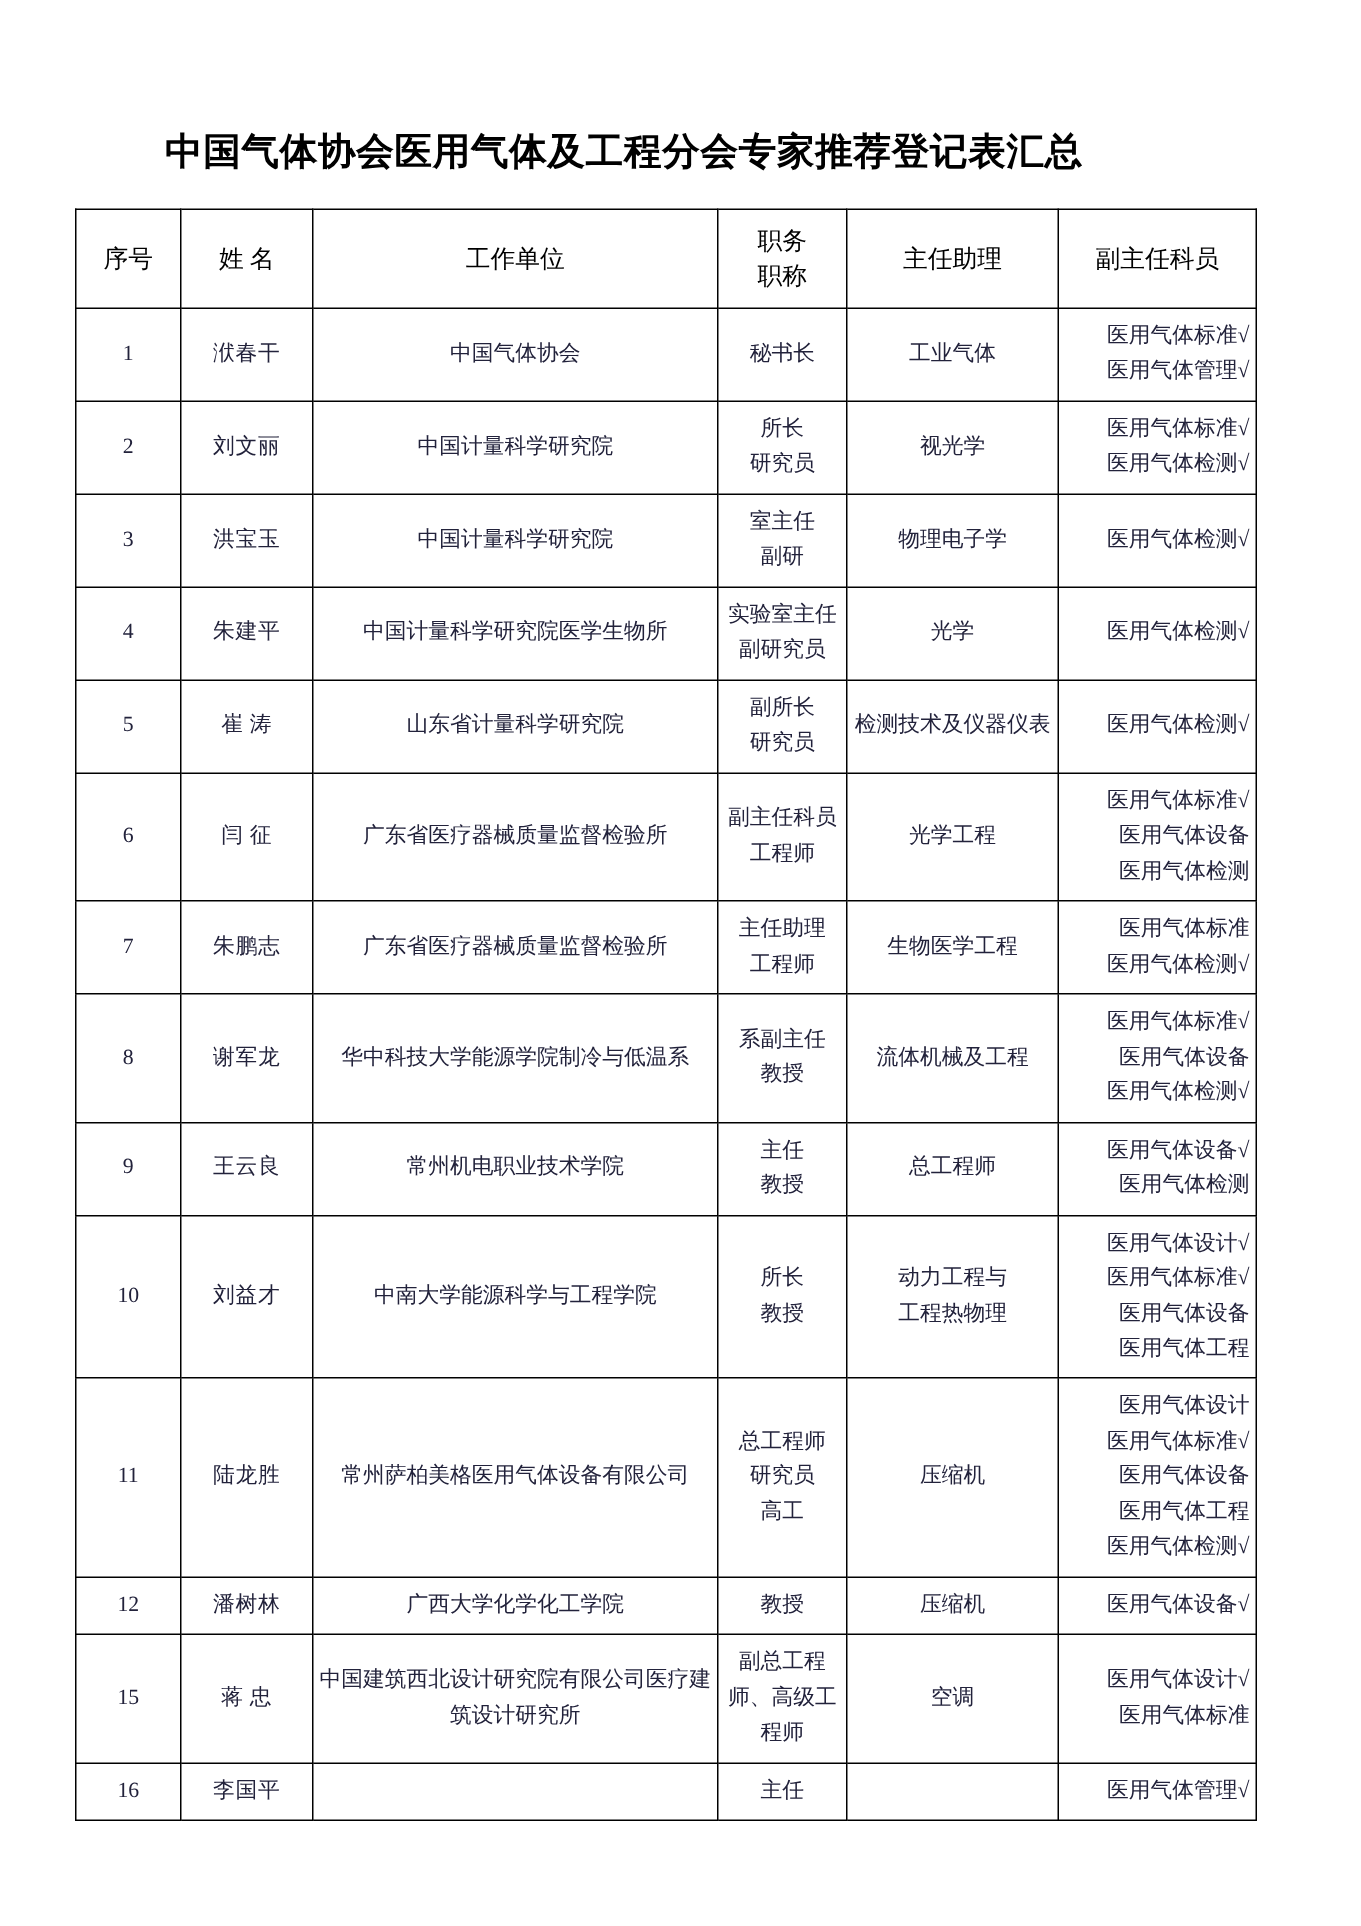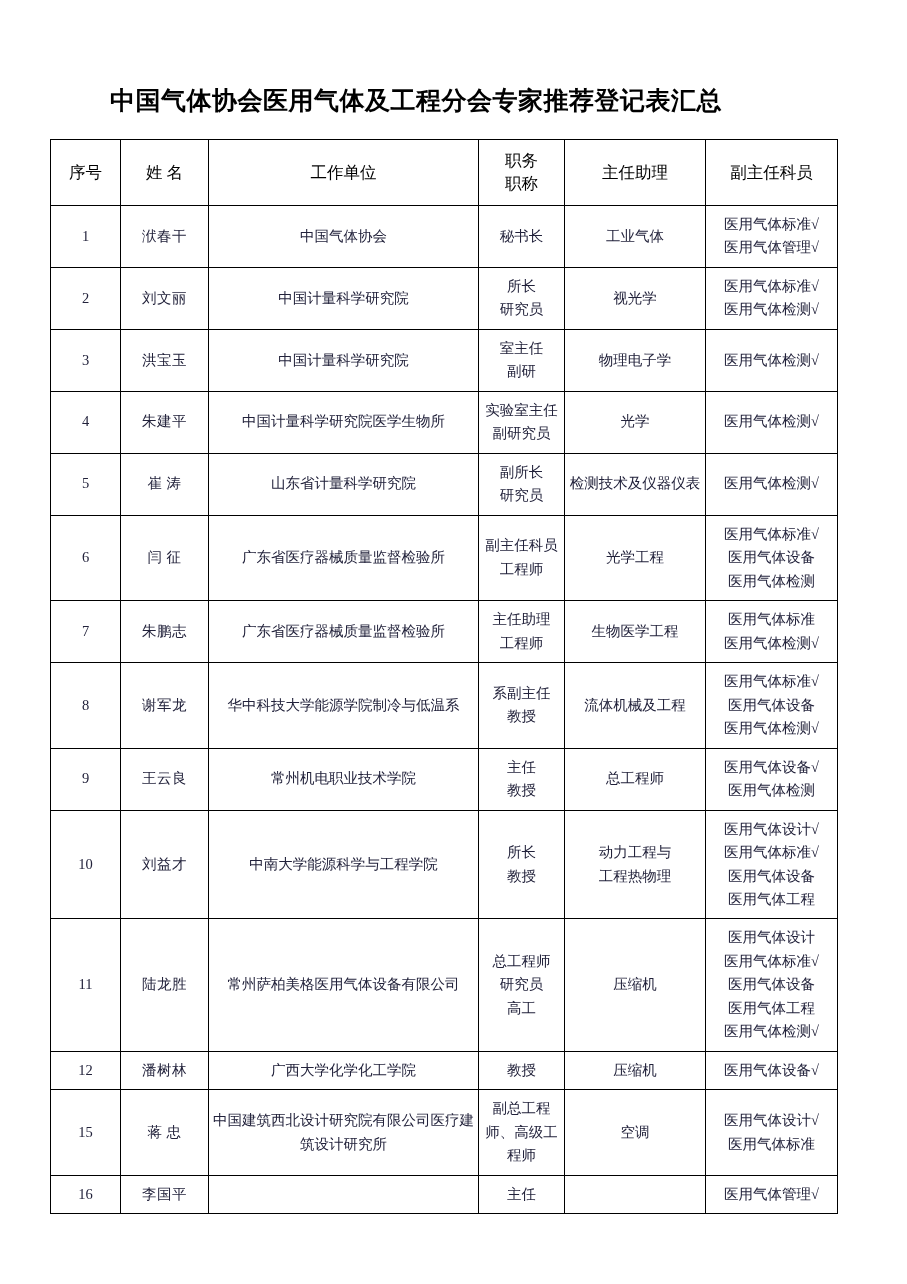--- a/index.html
+++ b/index.html
@@ -67,21 +67,21 @@
   td.name-cell { letter-spacing: 0.5px; }
   td.org-cell  { }
   td.title-cell { }
   td.major-cell { }
   td.dir-cell {
     text-align: left;
     padding-left: 9px;
     padding-right: 3px;
   }
   .ml { display: block; }
-  .dir-line { display: block; white-space: nowrap; }
+  .dir-line { display: block; white-space: nowrap; text-align: right; }
 </style>
 </head>
 <body>
 
 <div class="page">
 
   <h1 class="doc-title">中国气体协会医用气体及工程分会专家推荐登记表汇总</h1>
 
   <table class="reg-table">
     <colgroup>

